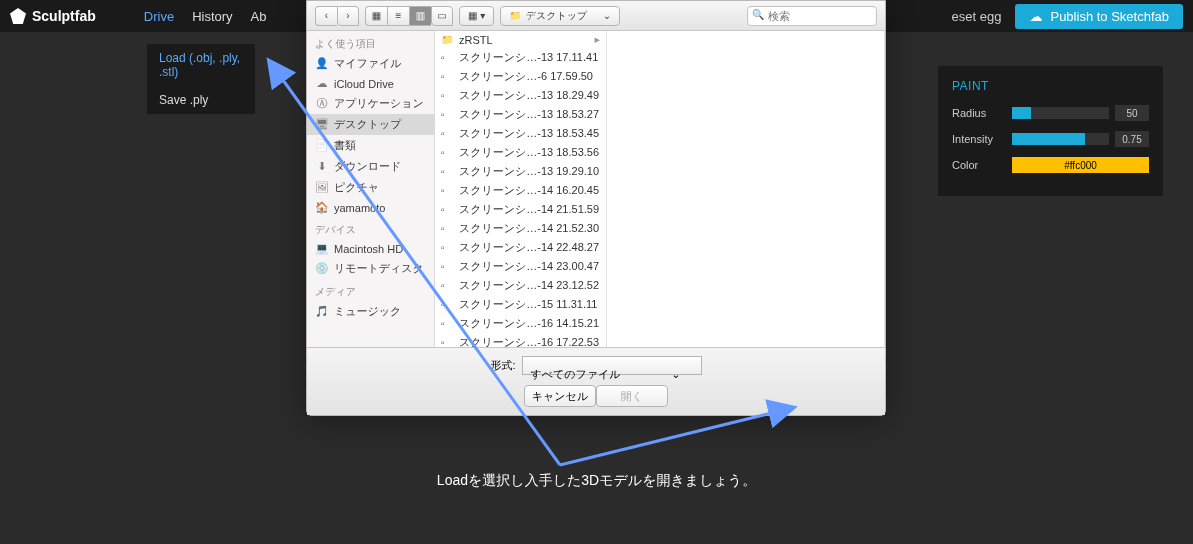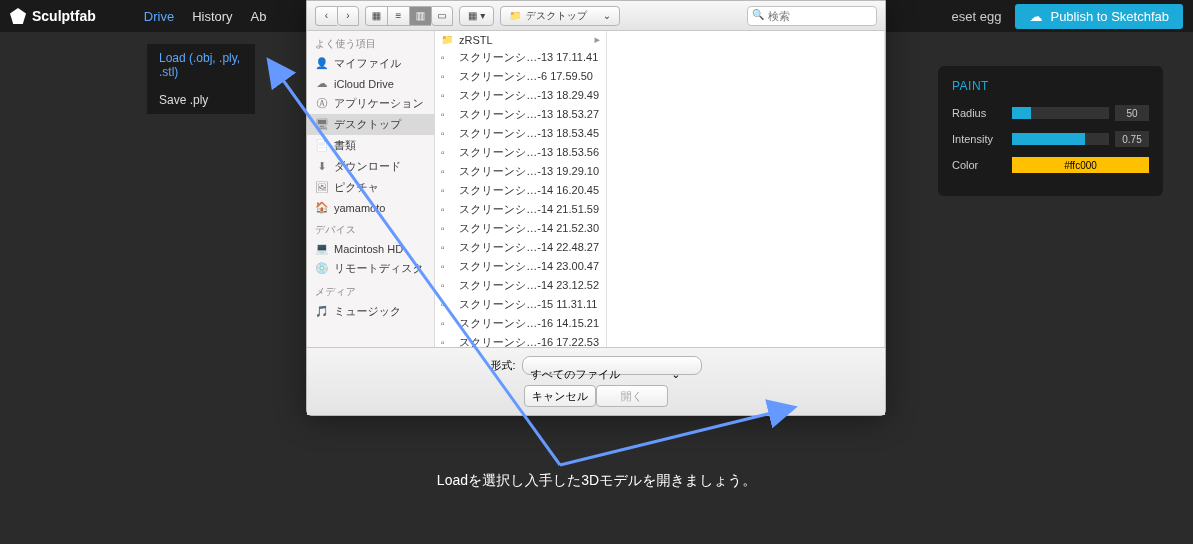--- a/index.html
+++ b/index.html
@@ -15,21 +15,21 @@
   .spacer { flex: 1; }
   .reset { color: #ccc; margin-right: 14px; cursor: pointer; }
   .publish { background: #1caad9; color: #fff; padding: 5px 14px; border-radius: 3px; display: flex; align-items: center; gap: 8px; cursor: pointer; font-size: 13px; }
 
   
   .dropdown { position: absolute; left: 147px; top: 44px; background: #1a1a1a; font-size: 12px; width: 108px; z-index: 5; }
   .dd-item { padding: 7px 12px; color: #ddd; cursor: pointer; }
   .dd-item.hl { color: #5aa9ff; }
 
   
-  .paint { position: absolute; right: 30px; top: 66px; width: 225px; background: #1a1a1a; border-radius: 6px; padding: 13px 14px; font-size: 11px; z-index: 2; }
+  .paint { position: absolute; right: 30px; top: 66px; width: 225px; background: #1a1a1a; border-radius: 0; padding: 13px 14px; font-size: 11px; z-index: 2; }
   .paint-title { color: #1caad9; font-size: 12px; margin-bottom: 12px; letter-spacing: 0.5px; }
   .paint-row { display: flex; align-items: center; margin-bottom: 10px; }
   .paint-label { width: 60px; color: #ccc; }
   .slider { flex: 1; height: 12px; background: #333; position: relative; margin-right: 6px; }
   .slider-fill { height: 100%; background: #1caad9; }
   .val { width: 34px; height: 16px; background: #333; color: #ccc; font-size: 10px; display: flex; align-items: center; justify-content: center; }
   .color-sw { flex: 1; height: 16px; background: #ffc000; color: #000; font-size: 10px; display: flex; align-items: center; justify-content: center; }
 
   
   .dialog { position: absolute; left: 306px; top: 0; width: 580px; height: 416px; background: #ececec; border: 1px solid #b8b8b8; border-radius: 0 0 6px 6px; box-shadow: 0 4px 30px rgba(0,0,0,.4); color: #000; font-size: 11px; display: flex; flex-direction: column; z-index: 10; }
@@ -54,21 +54,21 @@
   .sb-ico { width: 14px; color: #7a7a7a; font-size: 11px; text-align: center; }
 
   .col { border-right: 1px solid #e2e2e2; overflow-y: auto; }
   .col1 { width: 172px; }
   .col2 { flex: 1; }
   .row { display: flex; align-items: center; gap: 4px; padding: 2px 6px; color: #333; cursor: pointer; }
   .row .fico { width: 14px; font-size: 10px; }
 
   .dlg-foot { border-top: 1px solid #c8c8c8; background: linear-gradient(#f4f4f4,#e4e4e4); padding: 8px 12px; }
   .foot-row { display: flex; align-items: center; justify-content: center; gap: 6px; margin-bottom: 10px; font-size: 11px; }
-  .foot-sel { height: 16px; border: 1px solid #b5b5b5; border-radius: 8px; background: linear-gradient(#fff,#eee); padding: 17px 20px 0 8px; min-width: 180px; display: flex; align-items: center; justify-content: space-between; }
+  .foot-sel { height: 16px; border: 1px solid #b5b5b5; border-radius: 0; background: linear-gradient(#fff,#eee); padding: 17px 20px 0 8px; min-width: 180px; display: flex; align-items: center; justify-content: space-between; }
   .foot-btns { display: flex; justify-content: center; gap: 0; }
   .mac-btn { height: 22px; min-width: 72px; border: 1px solid #b5b5b5; border-radius: 4px; background: linear-gradient(#fff,#eee); font-size: 11px; }
   .mac-btn.dis { color: #aaa; }
 
   .caption { position: absolute; left: 0; right: 0; top: 472px; text-align: center; color: #fff; font-size: 14px; }
 
   
   svg.overlay { position: absolute; left: 0; top: 0; width: 1193px; height: 544px; pointer-events: none; z-index: 20; }
 </style>
 </head>

